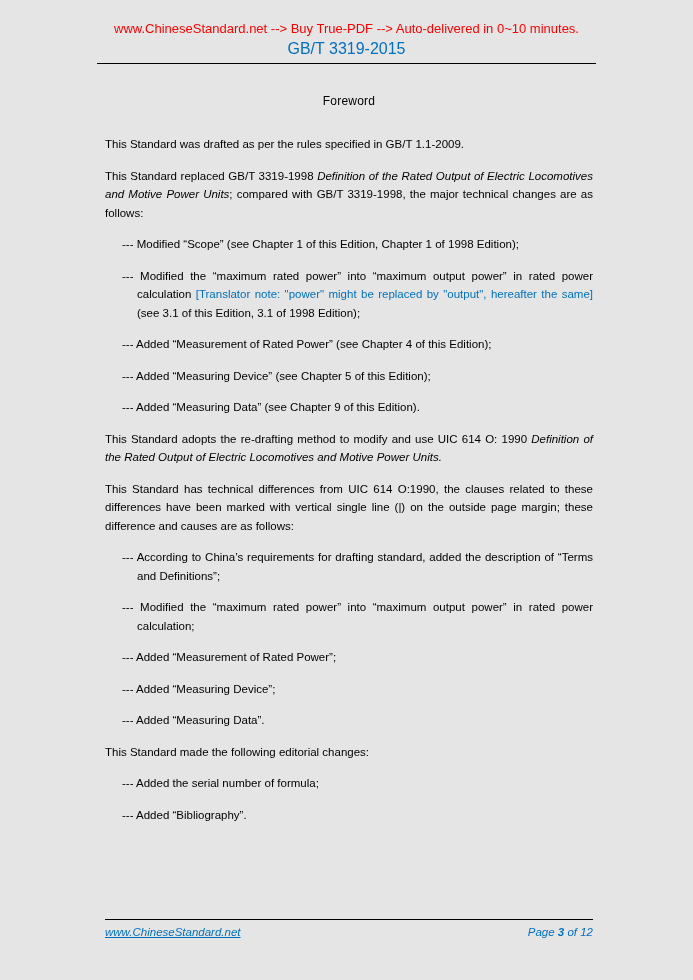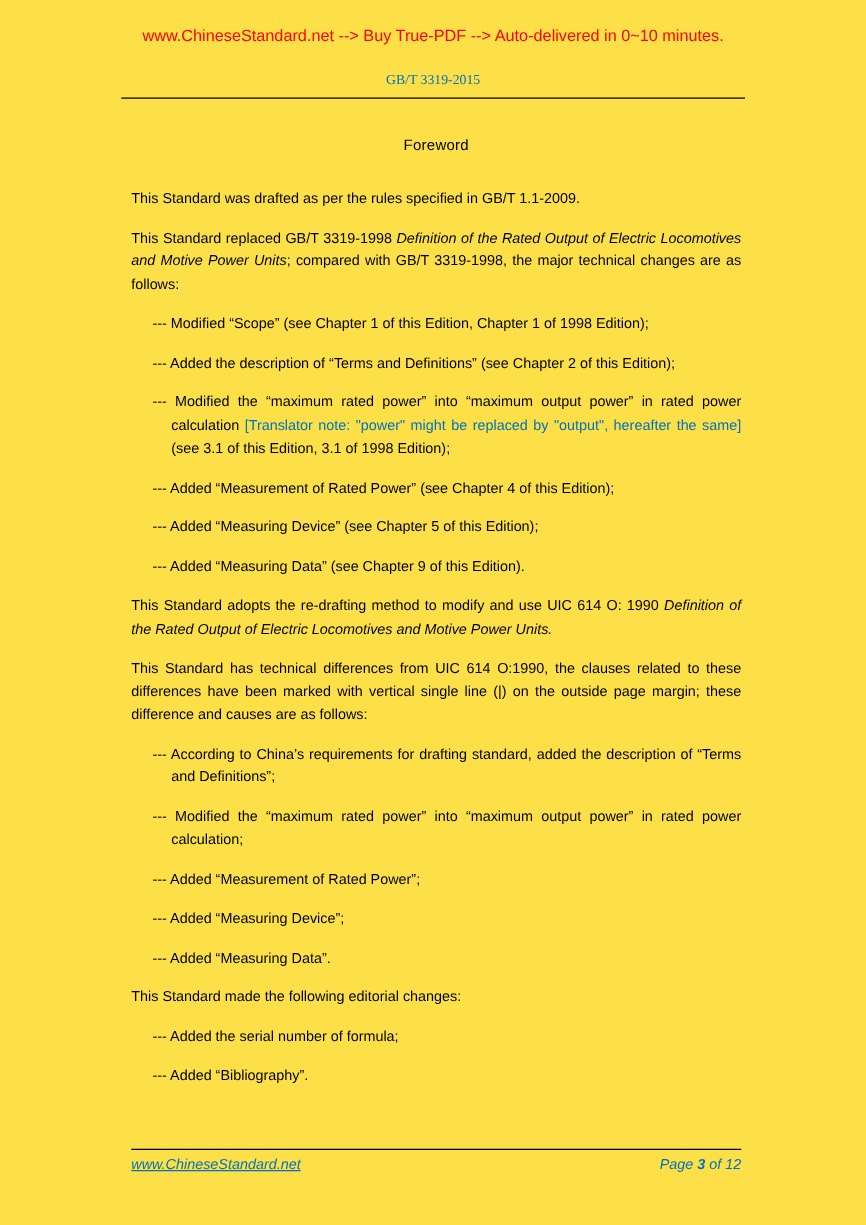--- a/index.html
+++ b/index.html
@@ -2,29 +2,29 @@
 <html><head>
 <meta charset="utf-8">
 <style>
   * { margin: 0; padding: 0; box-sizing: border-box; }
   html, body { background: #ffffff; }
   .page {
     position: relative;
     width: 693px;
     height: 980px;
     margin: 0 auto;
-    background: #fde047;
+    background: #e5e5e5;
     font-family: "Liberation Sans", "DejaVu Sans", sans-serif;
     color: #000000;
     overflow: hidden;
     outline: 1px solid #e3e3e3;
   }
   .page-header { padding-top: 20px; text-align: center; }
   .banner { color: #ff0000; font-size: 13px; line-height: 17px; }
-  .doc-number { color: #0070c0; font-size: 11px; line-height: 14px; margin-top: 20px; font-family: Liberation Serif, serif; }
+  .doc-number { color: #0070c0; font-size: 16px; line-height: 14px; margin-top: 5px; }
   .header-rule { width: 499px; margin: 7px auto 0; border-top: 1px solid #000000; height: 0; }
   .content { padding: 0 100px 0 105px; }
   .title {
     text-align: center;
     font-size: 12px;
     font-weight: normal;
     margin-top: 30px;
     letter-spacing: 0.2px;
   }
   .para, .list-item {
@@ -63,21 +63,20 @@
   </header>
 
   <main class="content">
     <h1 class="title">Foreword</h1>
 
     <p class="para first">This Standard was drafted as per the rules specified in GB/T 1.1-2009.</p>
 
     <p class="para"><span>This Standard replaced GB/T 3319-1998 </span><em>Definition of the Rated Output of Electric Locomotives and Motive Power Units</em><span>; compared with GB/T 3319-1998, the major technical changes are as follows:</span></p>
 
     <p class="list-item">--- Modified “Scope” (see Chapter 1 of this Edition, Chapter 1 of 1998 Edition);</p>
-    <p class="list-item">--- Added the description of “Terms and Definitions” (see Chapter 2 of this Edition);</p>
     <p class="list-item"><span>--- Modified the “maximum rated power” into “maximum output power” in rated power calculation </span><span class="note">[Translator note: "power" might be replaced by "output", hereafter the same]</span><span> (see 3.1 of this Edition, 3.1 of 1998 Edition);</span></p>
     <p class="list-item">--- Added “Measurement of Rated Power” (see Chapter 4 of this Edition);</p>
     <p class="list-item">--- Added “Measuring Device” (see Chapter 5 of this Edition);</p>
     <p class="list-item">--- Added “Measuring Data” (see Chapter 9 of this Edition).</p>
 
     <p class="para"><span>This Standard adopts the re-drafting method to modify and use UIC 614 O: 1990 </span><em>Definition of the Rated Output of Electric Locomotives and Motive Power Units.</em></p>
 
     <p class="para">This Standard has technical differences from UIC 614 O:1990, the clauses related to these differences have been marked with vertical single line (|) on the outside page margin; these difference and causes are as follows:</p>
 
     <p class="list-item">--- According to China’s requirements for drafting standard, added the description of “Terms and Definitions”;</p>

